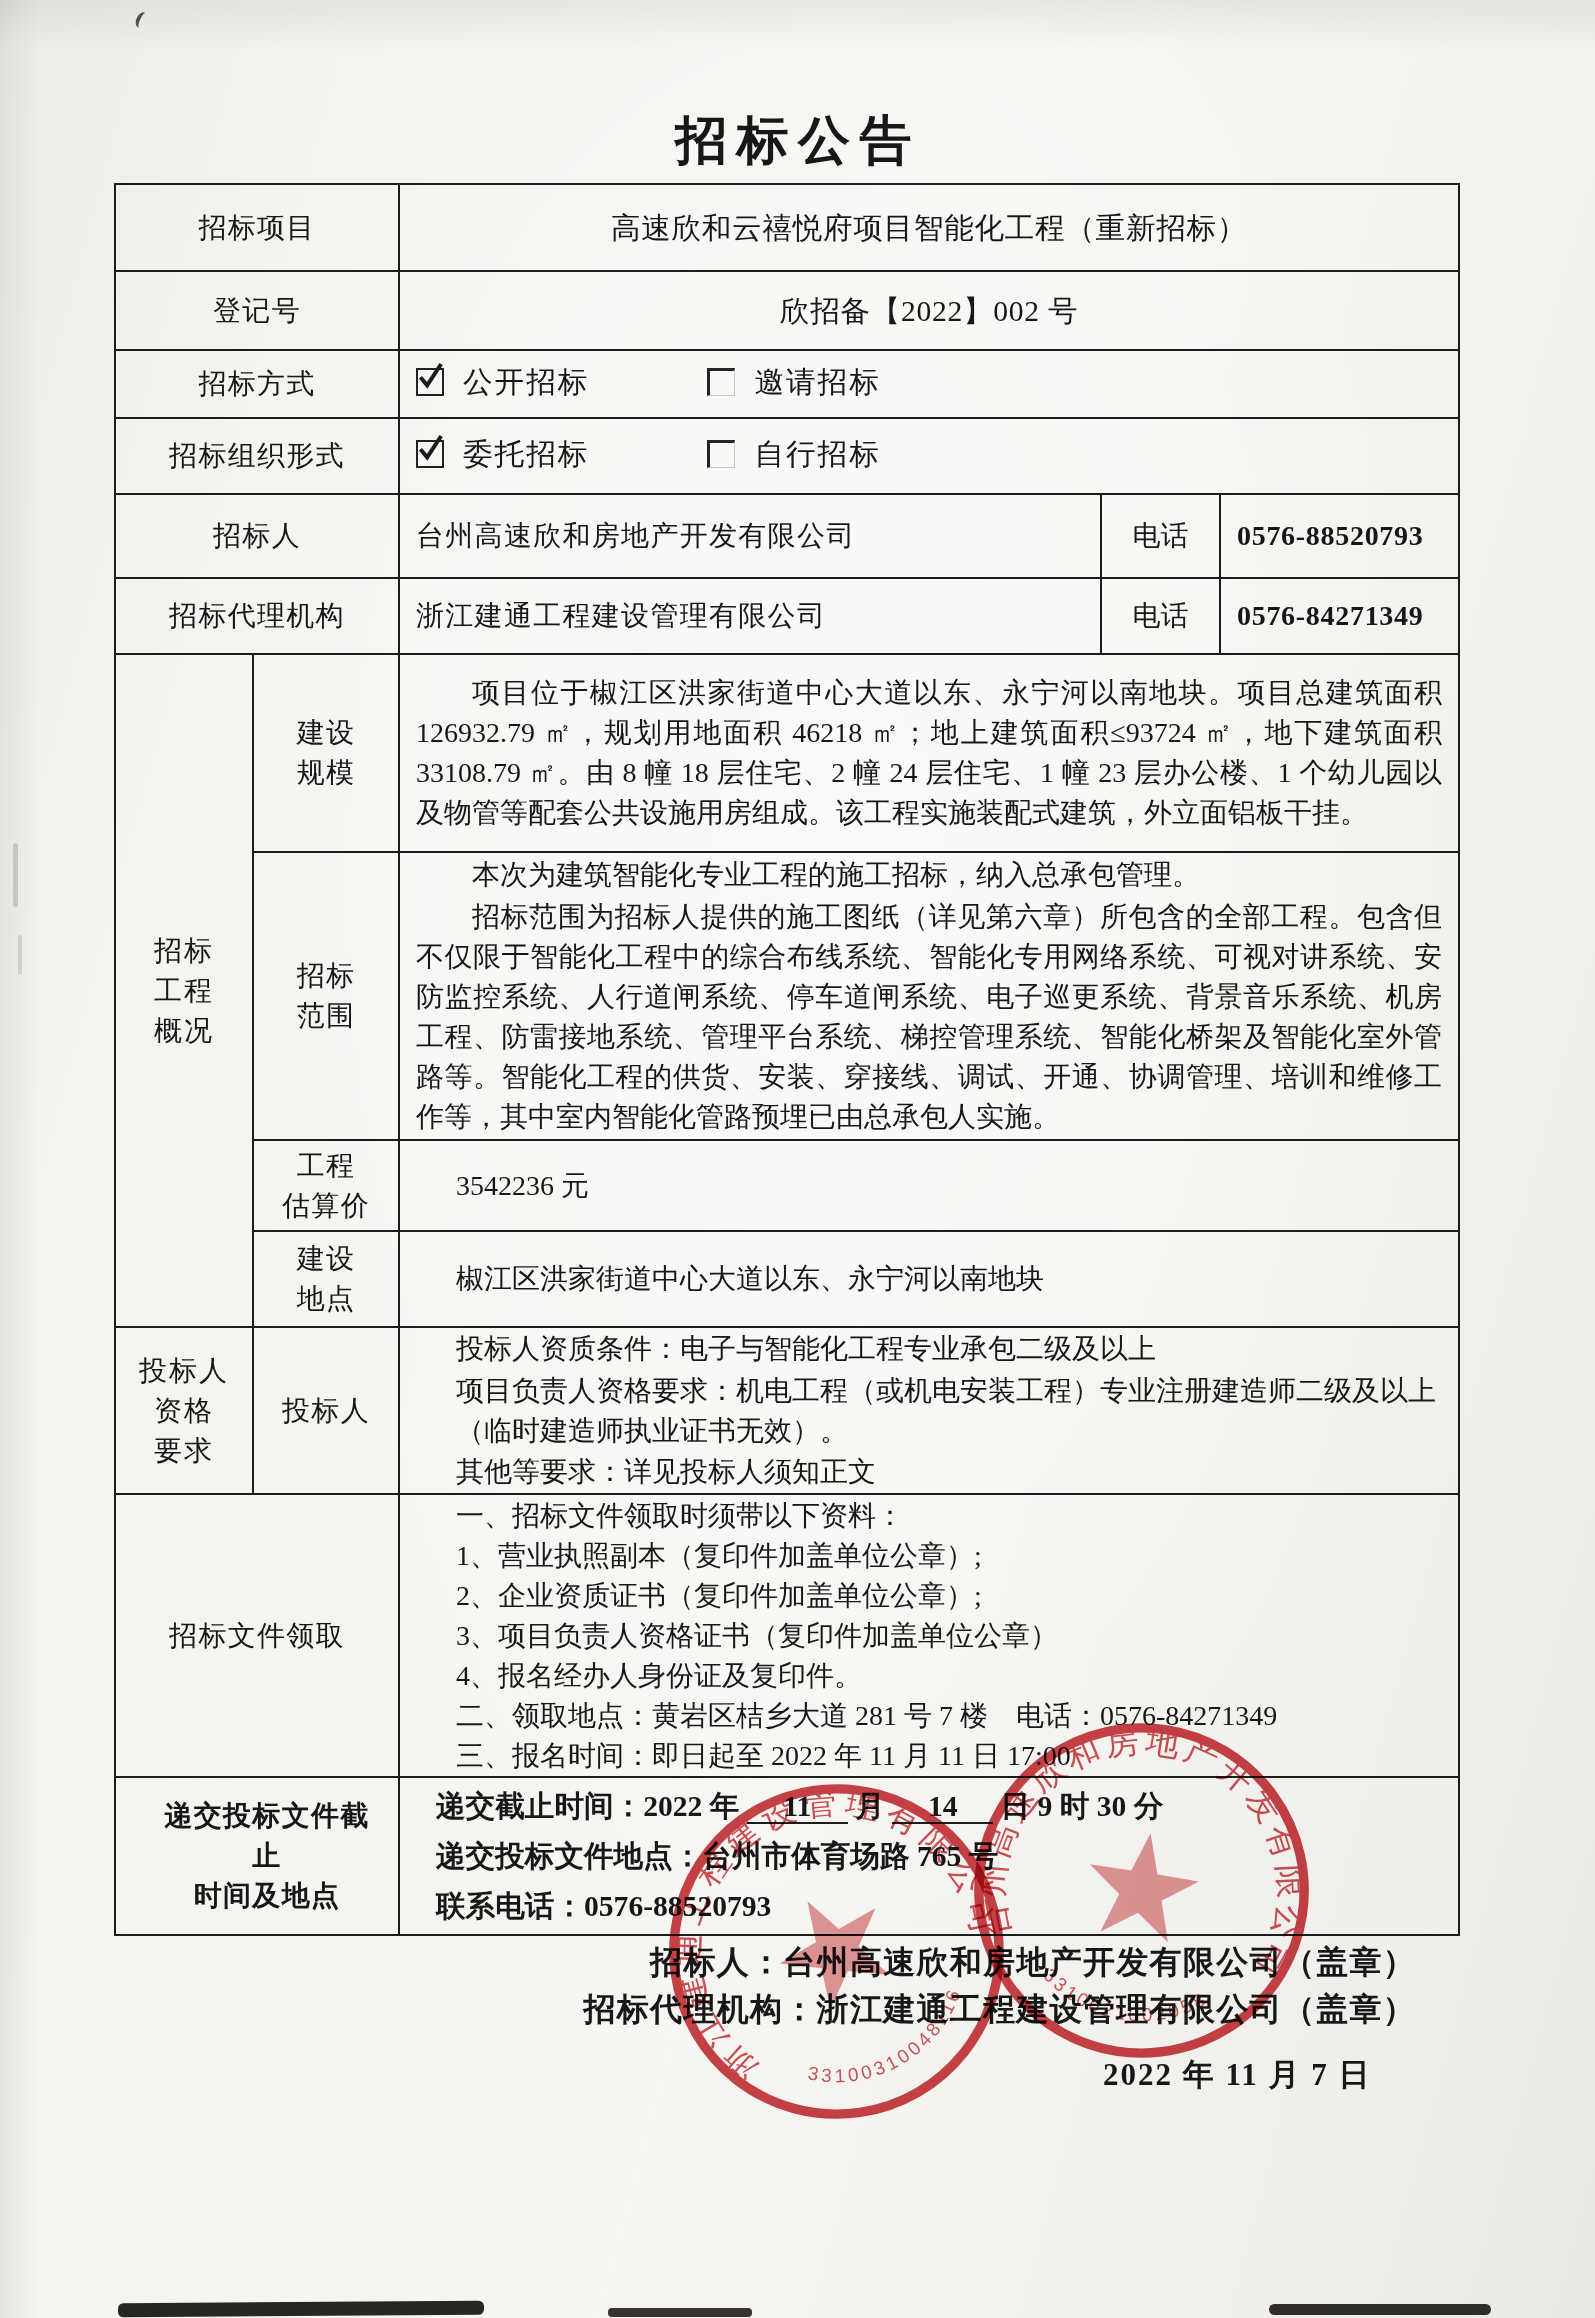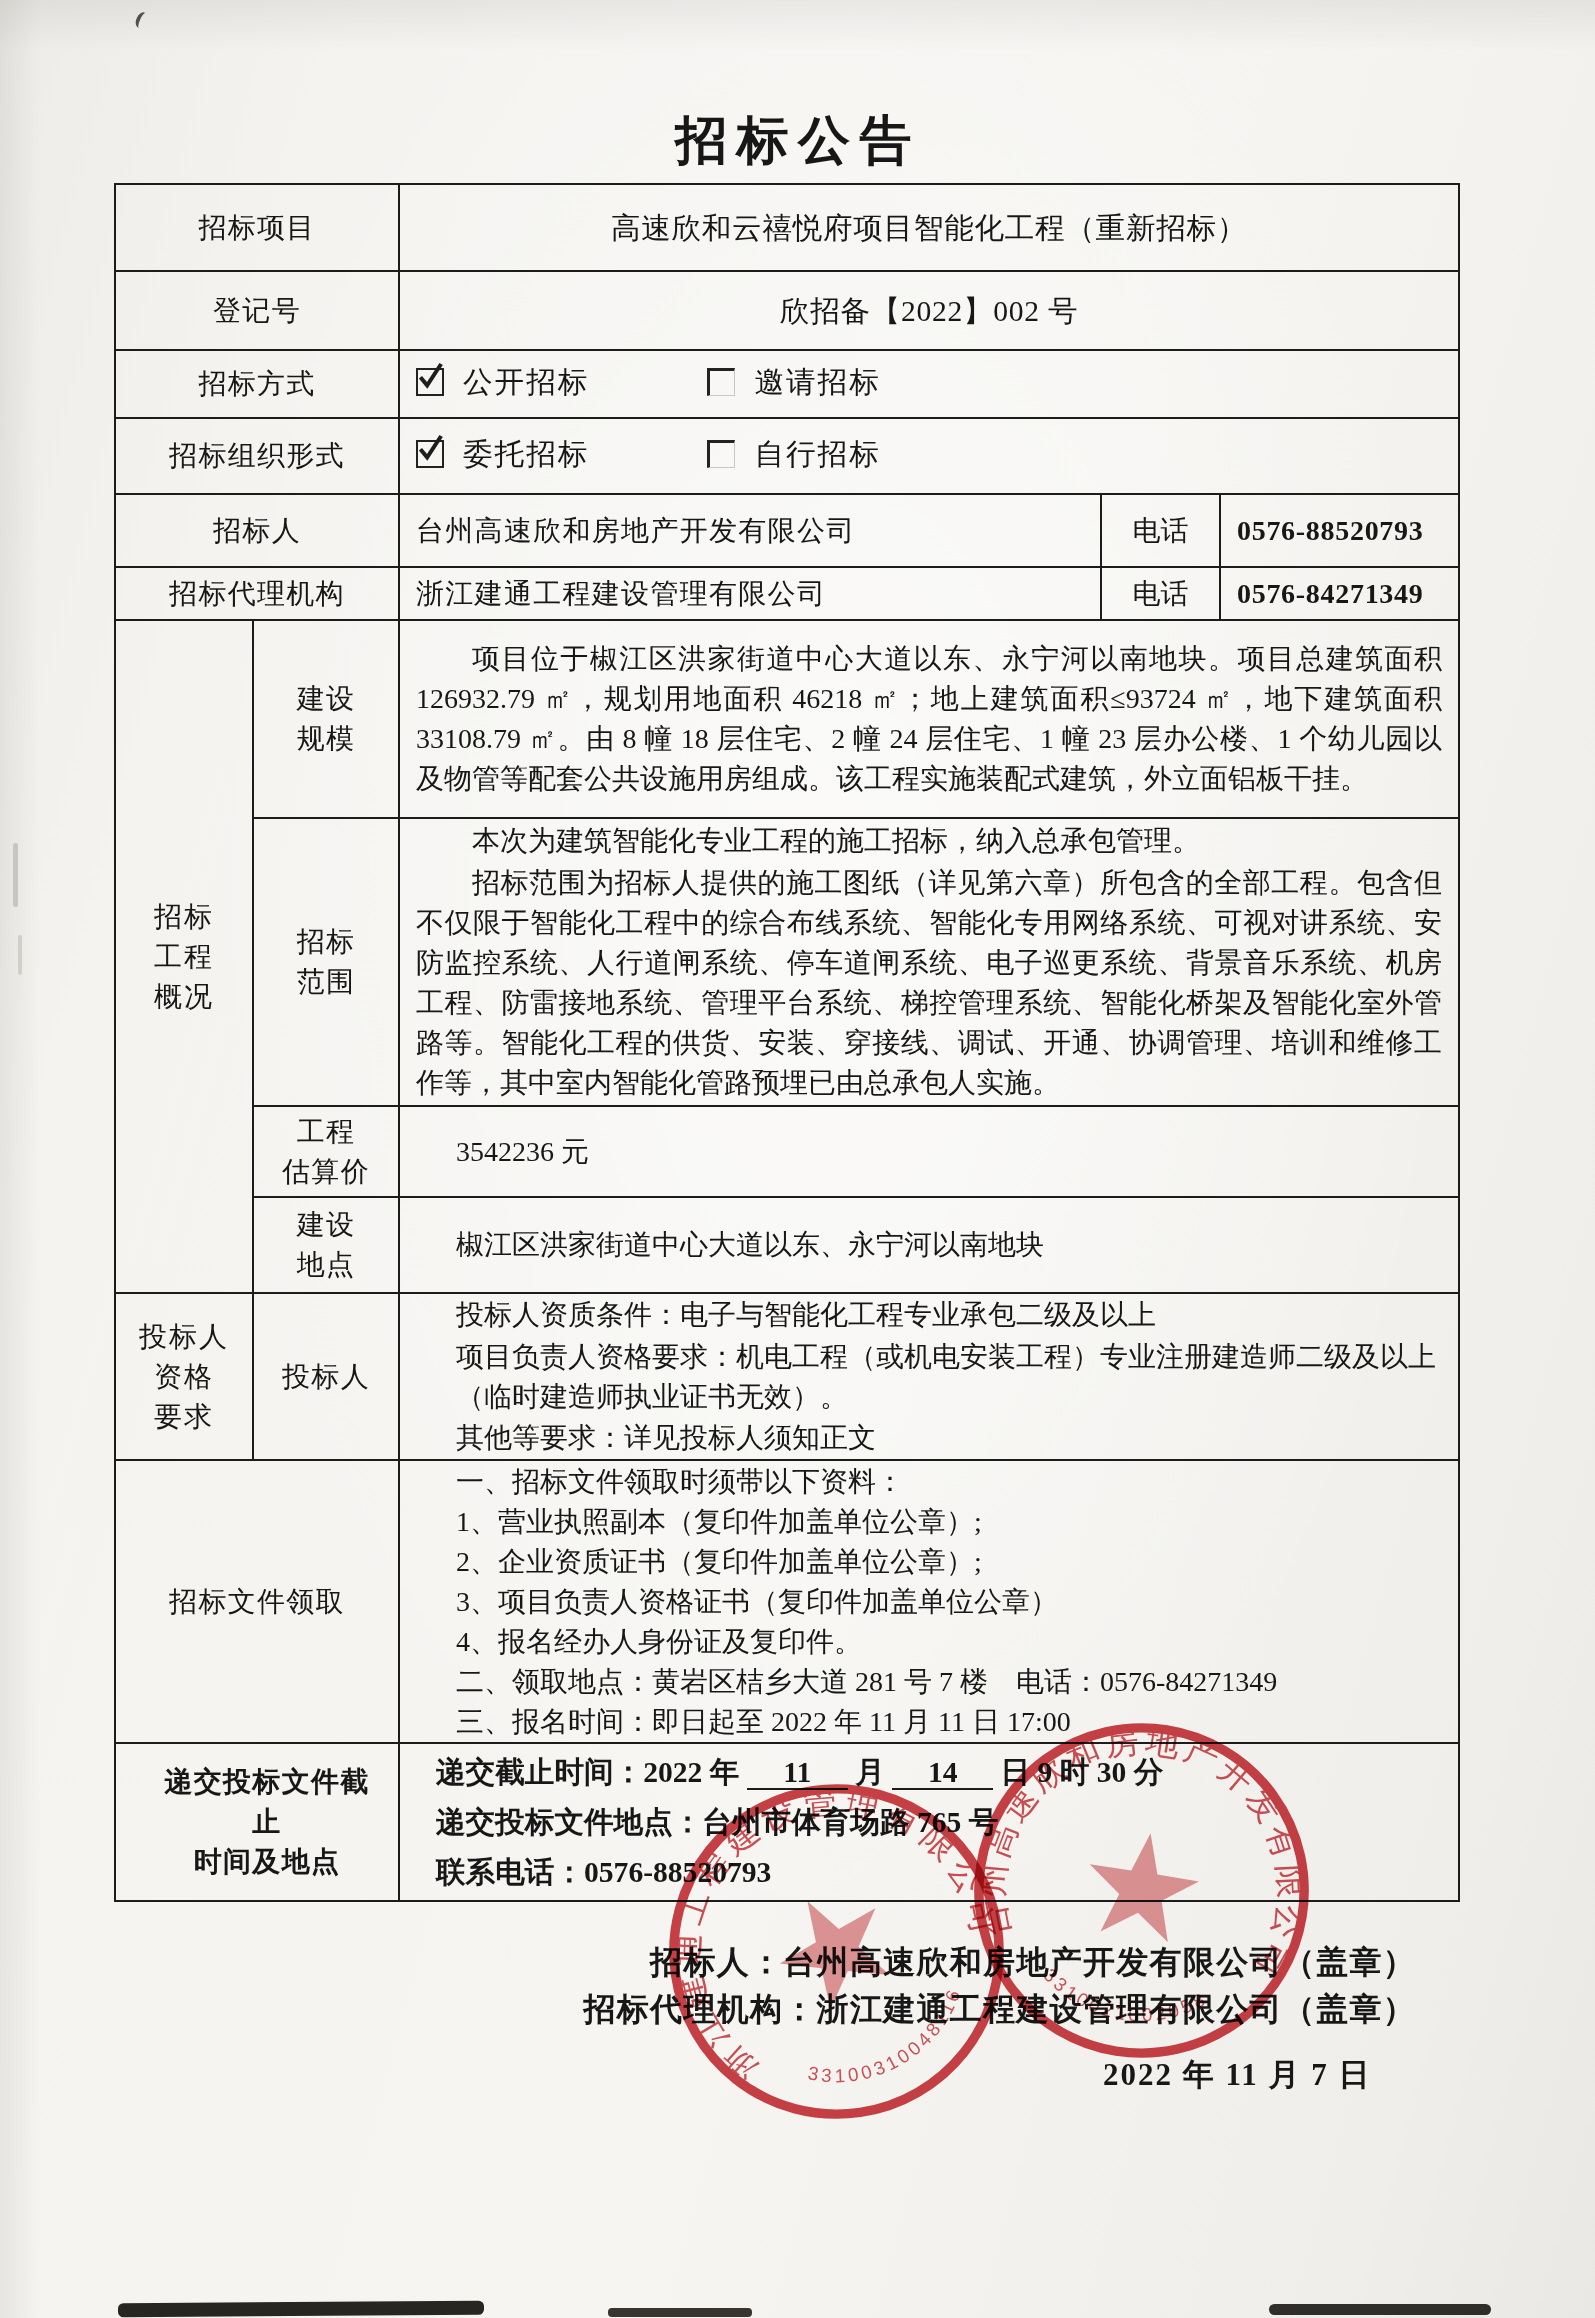--- a/index.html
+++ b/index.html
@@ -10,21 +10,21 @@
         background:radial-gradient(ellipse at 52% 38%, rgba(255,255,255,.55) 0%, rgba(255,255,255,0) 55%),
                    linear-gradient(180deg, rgba(150,148,142,.16) 0%, rgba(150,148,142,0) 2.2%),
                    linear-gradient(90deg, rgba(140,138,132,.14) 0%, rgba(140,138,132,0) 2.5%);}
   .title{position:absolute;top:106px;left:0;width:100%;margin:0;text-align:center;
          font-family:"Liberation Sans","DejaVu Sans",sans-serif;
          font-size:52px;font-weight:900;letter-spacing:9.4px;}
   table.main{position:absolute;left:114px;top:183px;width:1343px;border-collapse:collapse;table-layout:fixed;}
   .main td{border:2px solid #1c1c1c;vertical-align:middle;padding:0 16px;
            font-size:28px;line-height:40px;overflow:hidden;}
   tr.r1{height:87px}tr.r2{height:79px}tr.r3{height:68px}tr.r4{height:76px}
-  tr.r5{height:73px}tr.r6{height:53px}tr.r7{height:198px}tr.r8{height:288px}
+  tr.r5{height:84px}tr.r6{height:76px}tr.r7{height:198px}tr.r8{height:288px}
   tr.r9{height:91px}tr.r10{height:96px}tr.r11{height:164px}tr.r12{height:283px}tr.r13{height:158px}
   .pre{white-space:pre-line;}
   .lab{text-align:center;font-size:31px;letter-spacing:1.3px;padding:0 6.7px;}
   .group{text-align:center;font-size:31px;line-height:51px;letter-spacing:2px;}
   .lab2{text-align:center;font-size:31px;line-height:44px;letter-spacing:1.3px;padding:0 4px;}
   .center{text-align:center;}
   .val.center{font-size:29.6px;letter-spacing:0.7px;}
   .name{font-size:29.6px;letter-spacing:1.3px;}
   .tel{text-align:center;font-size:29.6px;padding:0 5.4px;}
   .phone{text-align:left;font-size:29px;padding:0 6.7px;letter-spacing:0.7px;font-weight:bold;}

